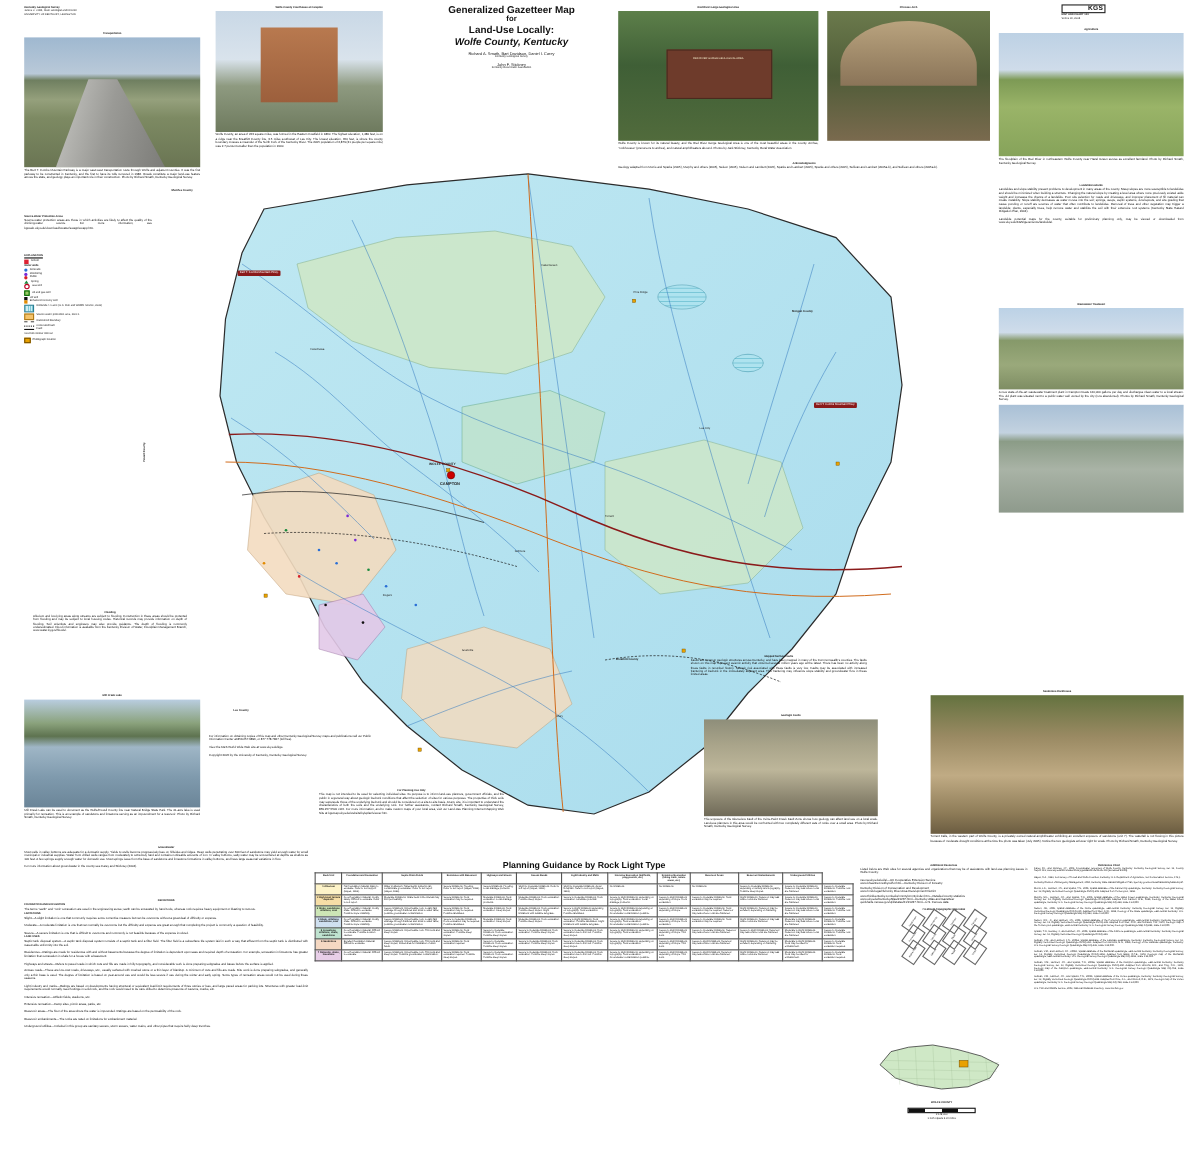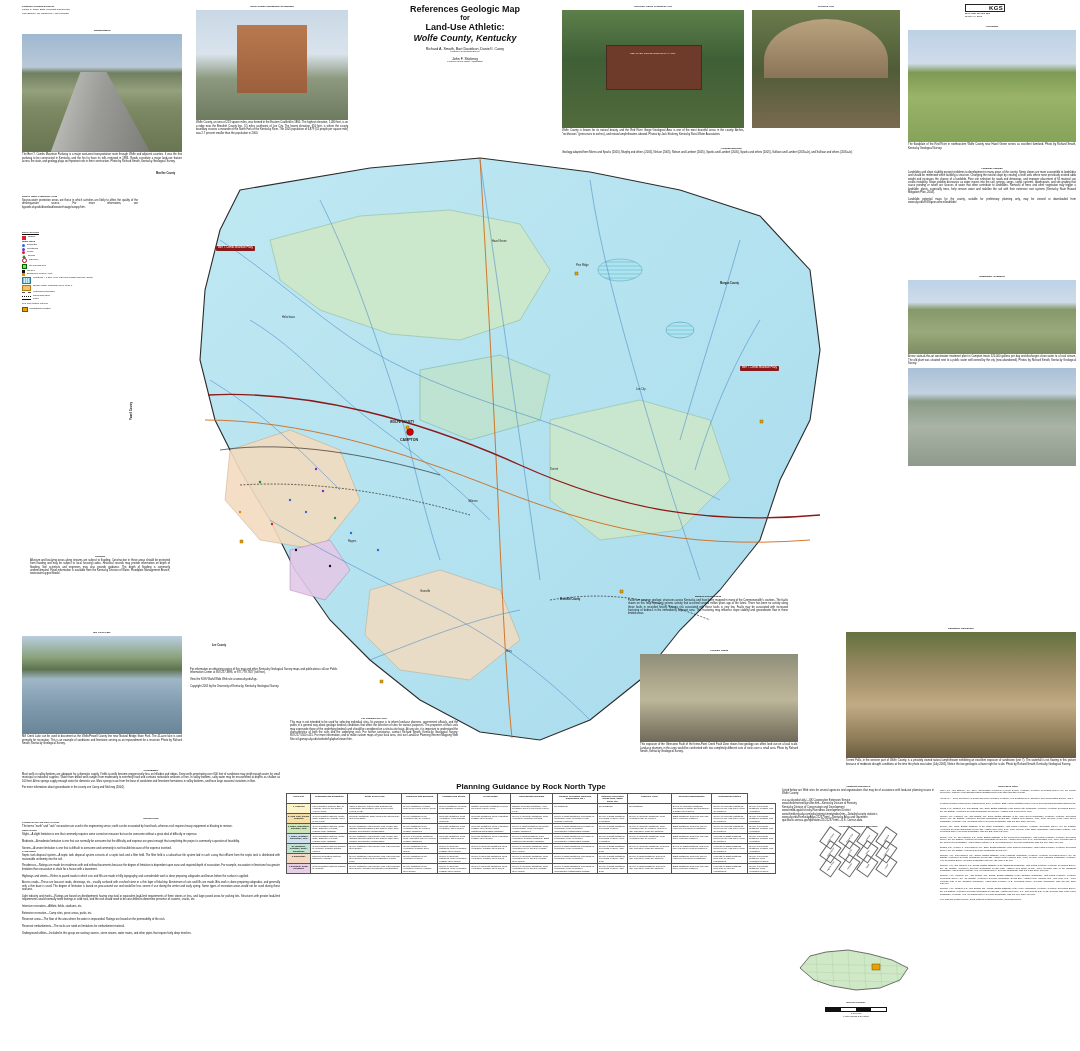--- a/index.html
+++ b/index.html
@@ -64,23 +64,23 @@
   <div class="tiny" style="margin-top:1px;">UNIVERSITY OF KENTUCKY, LEXINGTON</div>
 </div>
 
 <div class="abs" style="left:965px;top:4px;width:112px;">
   <div class="kgs-logo" style="text-align:right;width:36px;border:0.5px solid #222;padding:0 1px;display:inline-block;">KGS</div>
   <div class="tiny b" style="margin-top:1px;">MAP AND CHART 103</div>
   <div class="tiny">Series XII, 2005</div>
 </div>
 
 <div class="abs" style="left:350px;top:4px;width:230px;">
-  <div class="hdrtitle" style="font-size:9px;">References Geologic Map</div>
+  <div class="hdrtitle" style="font-size:9px;">Generalized Gazetteer Map</div>
   <div class="hdrtitle" style="font-size:7px;">for</div>
-  <div class="hdrtitle" style="font-size:9px;">Land-Use Athletic:</div>
+  <div class="hdrtitle" style="font-size:9px;">Land-Use Locally:</div>
   <div class="hdrtitle" style="font-size:9px;font-style:italic;">Wolfe County, Kentucky</div>
   <div class="center" style="font-size:3.6px;margin-top:4px;">Richard A. Smath, Bart Davidson, Daniel I. Carey</div>
   <div class="center tiny">Kentucky Geological Survey</div>
   <div class="center" style="font-size:3.6px;margin-top:3px;">John F. Stickney</div>
   <div class="center tiny">Kentucky Rural Water Association</div>
 </div>
 
 <div class="abs" style="left:22px;top:30px;width:160px;">
   <div class="center tiny b" style="margin-bottom:1px;">Transportation</div>
   <div class="photo ph-road" style="position:relative;left:0;top:0;width:160px;height:118px;"></div>
@@ -386,21 +386,21 @@
 Extensive recreation—Camp sites, picnic areas, parks, etc.
 
 Reservoir areas—The floor of the area where the water is impounded. Ratings are based on the permeability of the rock.
 
 Reservoir embankments—The rocks are rated on limitations for embankment material.
 
 Underground utilities—Included in this group are sanitary sewers, storm sewers, water mains, and other pipes that require fairly deep trenches.</div>
 </div>
 
 <div class="abs" style="left:286px;top:782px;width:490px;">
-  <div class="center" style="font-size:8px;font-weight:bold;margin-bottom:2px;">Planning Guidance by Rock North Type</div>
+  <div class="center" style="font-size:8px;font-weight:bold;margin-bottom:2px;">Planning Guidance by Rock Light Type</div>
   <table class="guide">
     <thead>
         <tr id="guide-head">
           <th style="width: 5%;">Rock Unit</th>
           <th>Foundation and Excavation</th>
           <th>Septic-Drain Fields</th>
           <th>Residence with Basement</th>
           <th>Highways and Streets</th>
           <th>Access Roads</th>
           <th>Light Industry and Malls</th>

